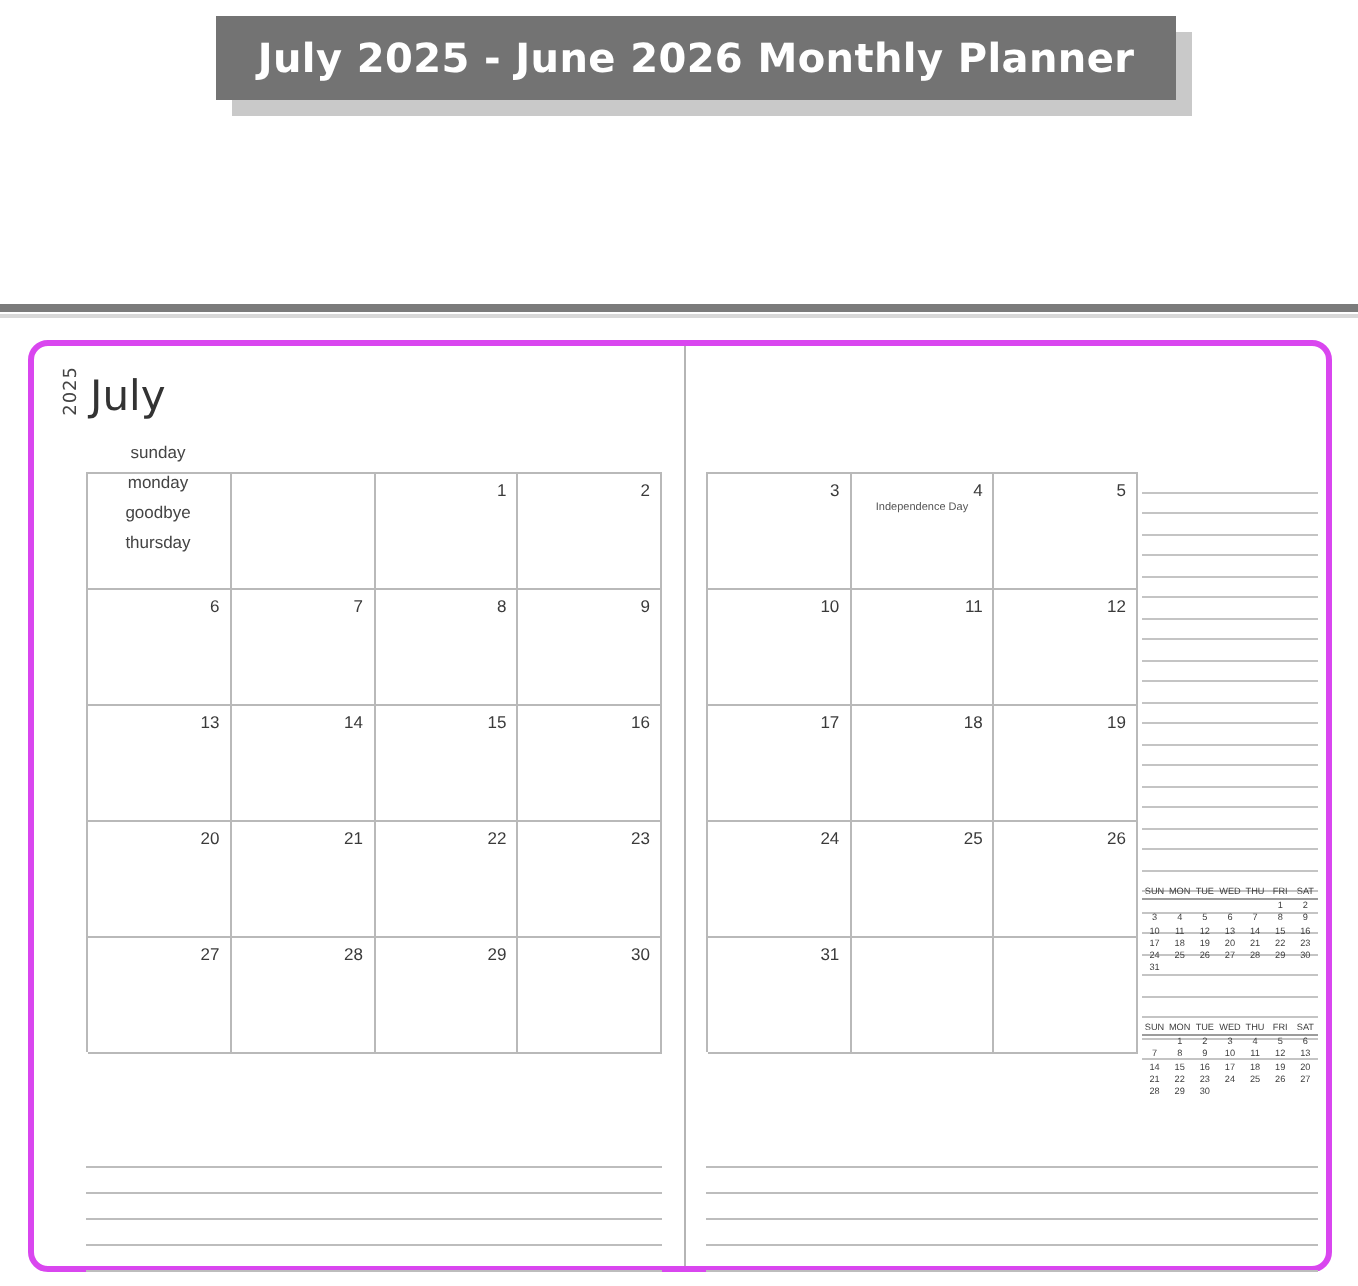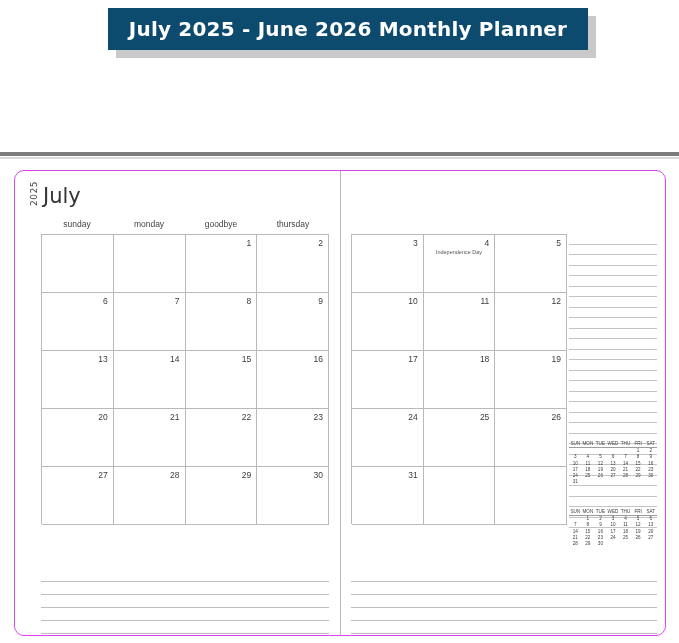--- a/index.html
+++ b/index.html
@@ -28,21 +28,21 @@
     width: 480px;
     height: 42px;
     background: #c9c9c9;
   }
   .banner {
     position: absolute;
     left: 108px;
     top: 8px;
     width: 480px;
     height: 42px;
-    background: #0c4a6e;
+    background: #737373;
     color: #ffffff;
     display: flex;
     align-items: center;
     justify-content: center;
     font-family: "DejaVu Sans", sans-serif;
     font-size: 20px;
     font-weight: bold;
     letter-spacing: 0.2px;
   }
 
@@ -75,21 +75,21 @@
     background: #d8d8d8;
   }
 
   
   .spread {
     position: absolute;
     left: 14px;
     top: 170px;
     width: 652px;
     height: 466px;
-    border: 1px solid #d946ef;
+    border: 3px solid #d946ef;
     border-radius: 10px;
     background: #fff;
     box-sizing: border-box;
     padding-left: 24px;
   }
   .spine {
     position: absolute;
     left: 325px;
     top: 0;
     width: 1px;
@@ -128,20 +128,21 @@
     font-family: "DejaVu Sans", sans-serif;
     font-size: 21px;
     color: #333;
     line-height: 1;
   }
 
   
   .dow-row {
     position: absolute;
     display: flex;
+    flex-direction: column;
   }
   .dow-left  { left: 26px; top: 48px;  width: 288px; }
   .dow-right { left: 10px; top: 48px;  width: 306px; }
   .dow {
     font-size: 8.5px;
     color: #444;
     text-align: center;
     font-family: "Liberation Sans", sans-serif;
     padding-bottom: 5px;
   }

